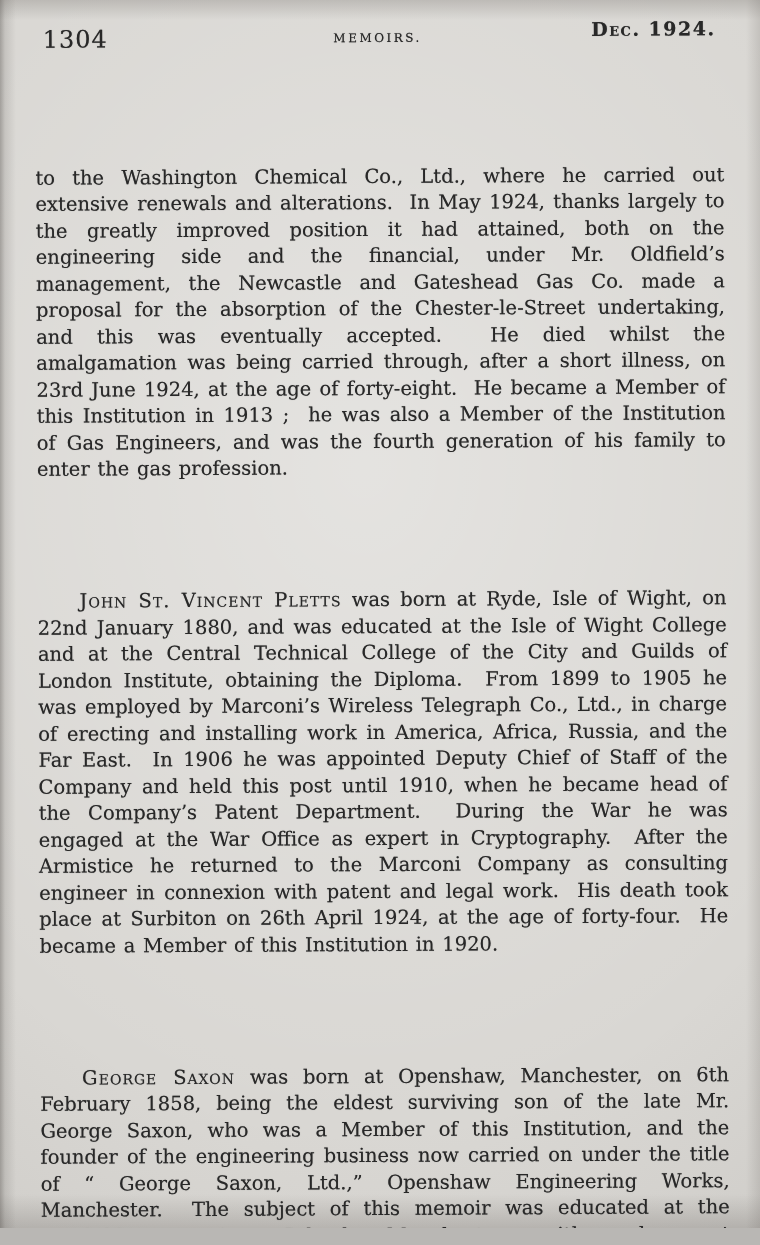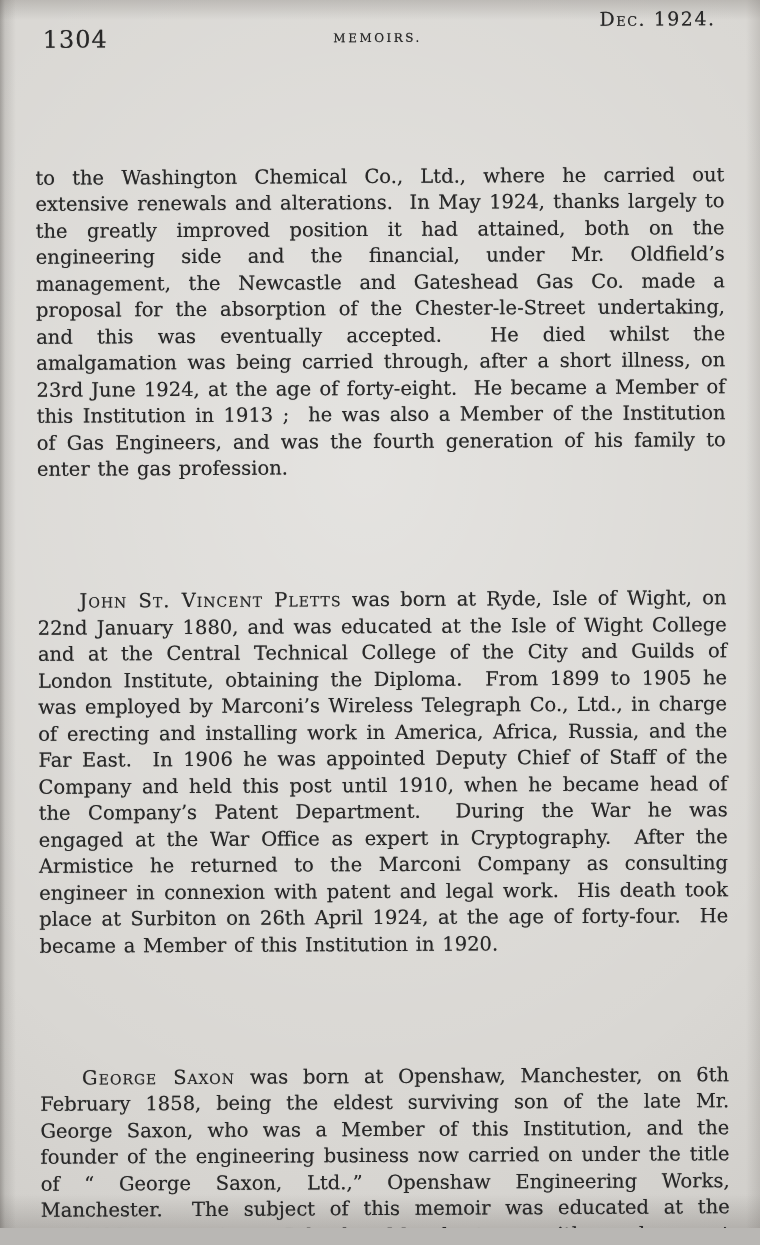--- a/index.html
+++ b/index.html
@@ -35,24 +35,25 @@
     font-size: 24px; letter-spacing: 1px;
     text-shadow: 0 0 0.7px rgba(35,35,35,0.6);
   }
   .running-title {
     position: absolute; top: 31px; left: 50%;
     transform: translateX(-50%);
     font-size: 12px; letter-spacing: 2.5px;
     text-shadow: 0 0 0.7px rgba(35,35,35,0.6);
   }
   .issue-date {
-    position: absolute; top: 9px; right: 42px;
+    position: absolute; top: 19px; right: 42px;
     font-variant: small-caps;
     font-size: 19px; letter-spacing: 1.5px;
     text-shadow: 0 0 0.7px rgba(35,35,35,0.6);
+    font-weight: bold;
   }
   
   .page-body {
     position: absolute;
     top: 84px; left: 37px; right: 34px;
     font-size: 19.5px;
     line-height: 26.5px;
     text-align: justify;
     word-spacing: 1.5px;
     white-space: pre-wrap;

